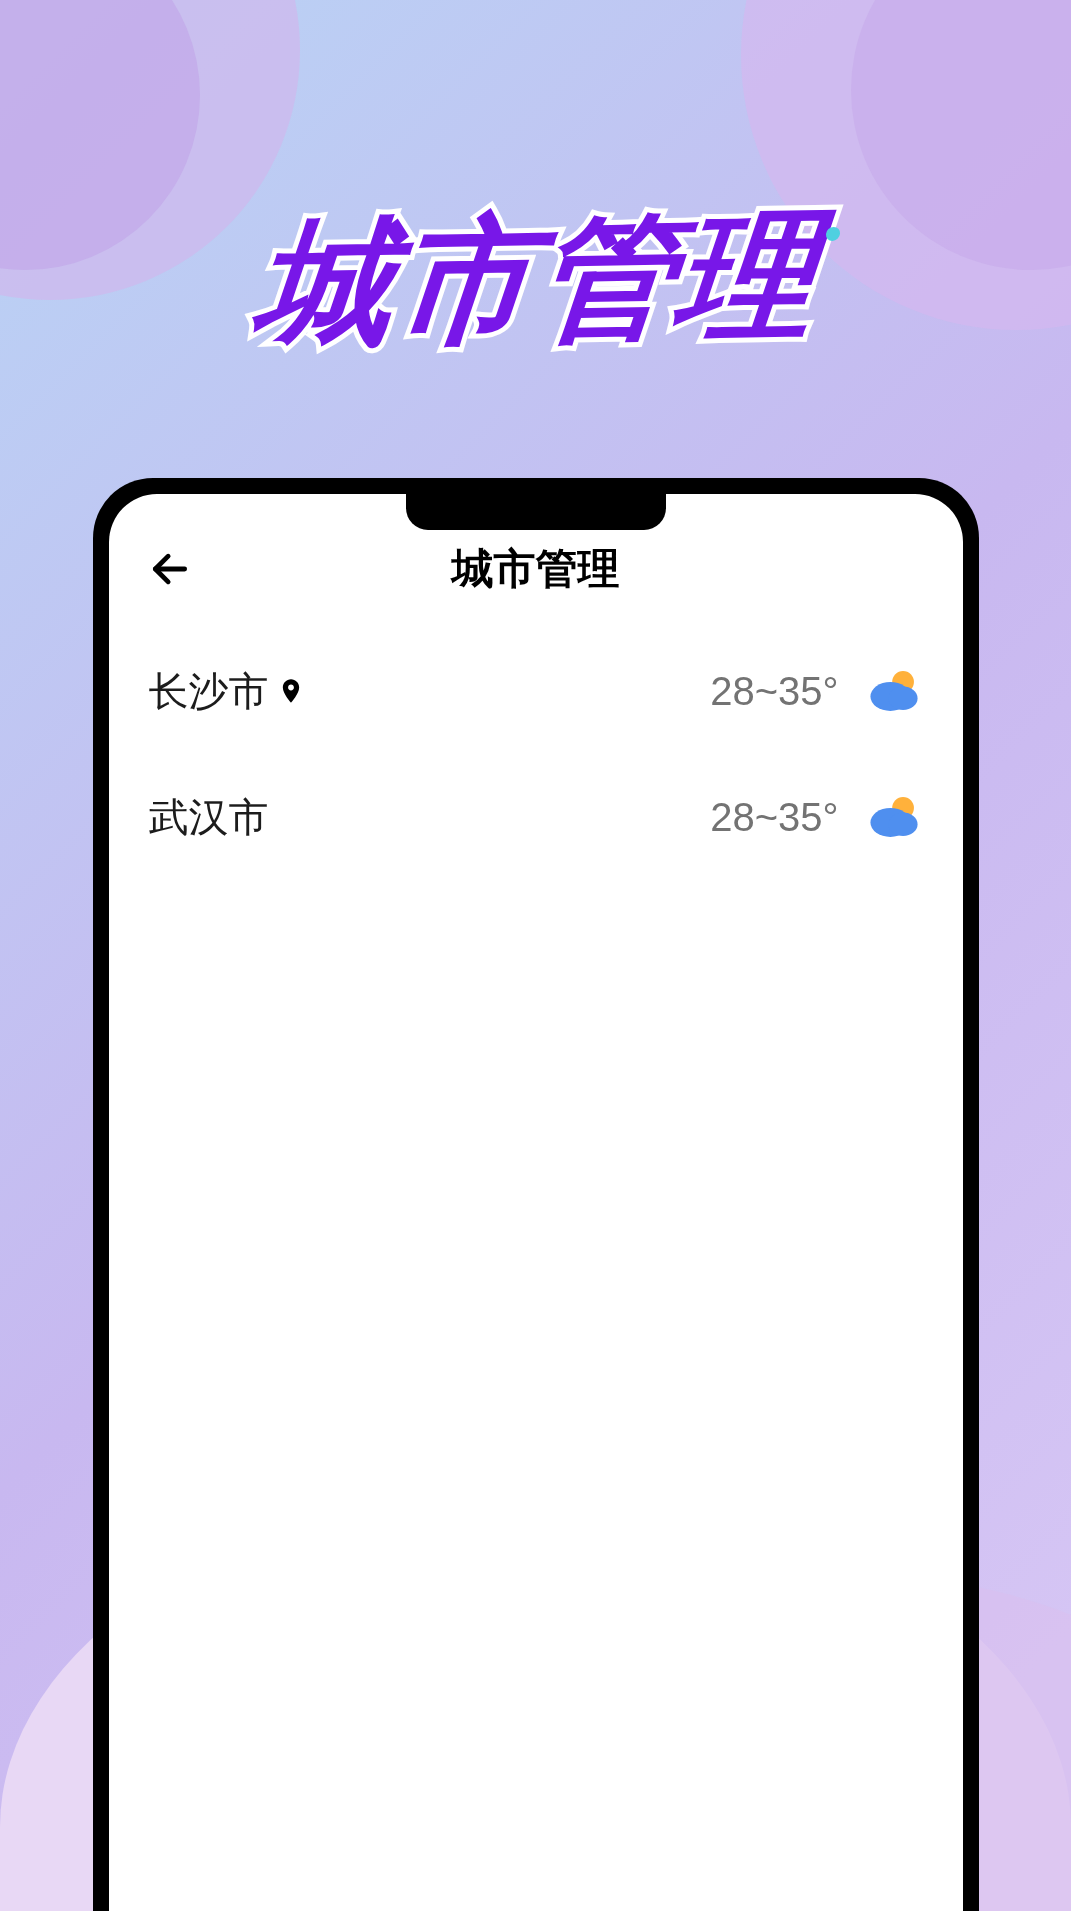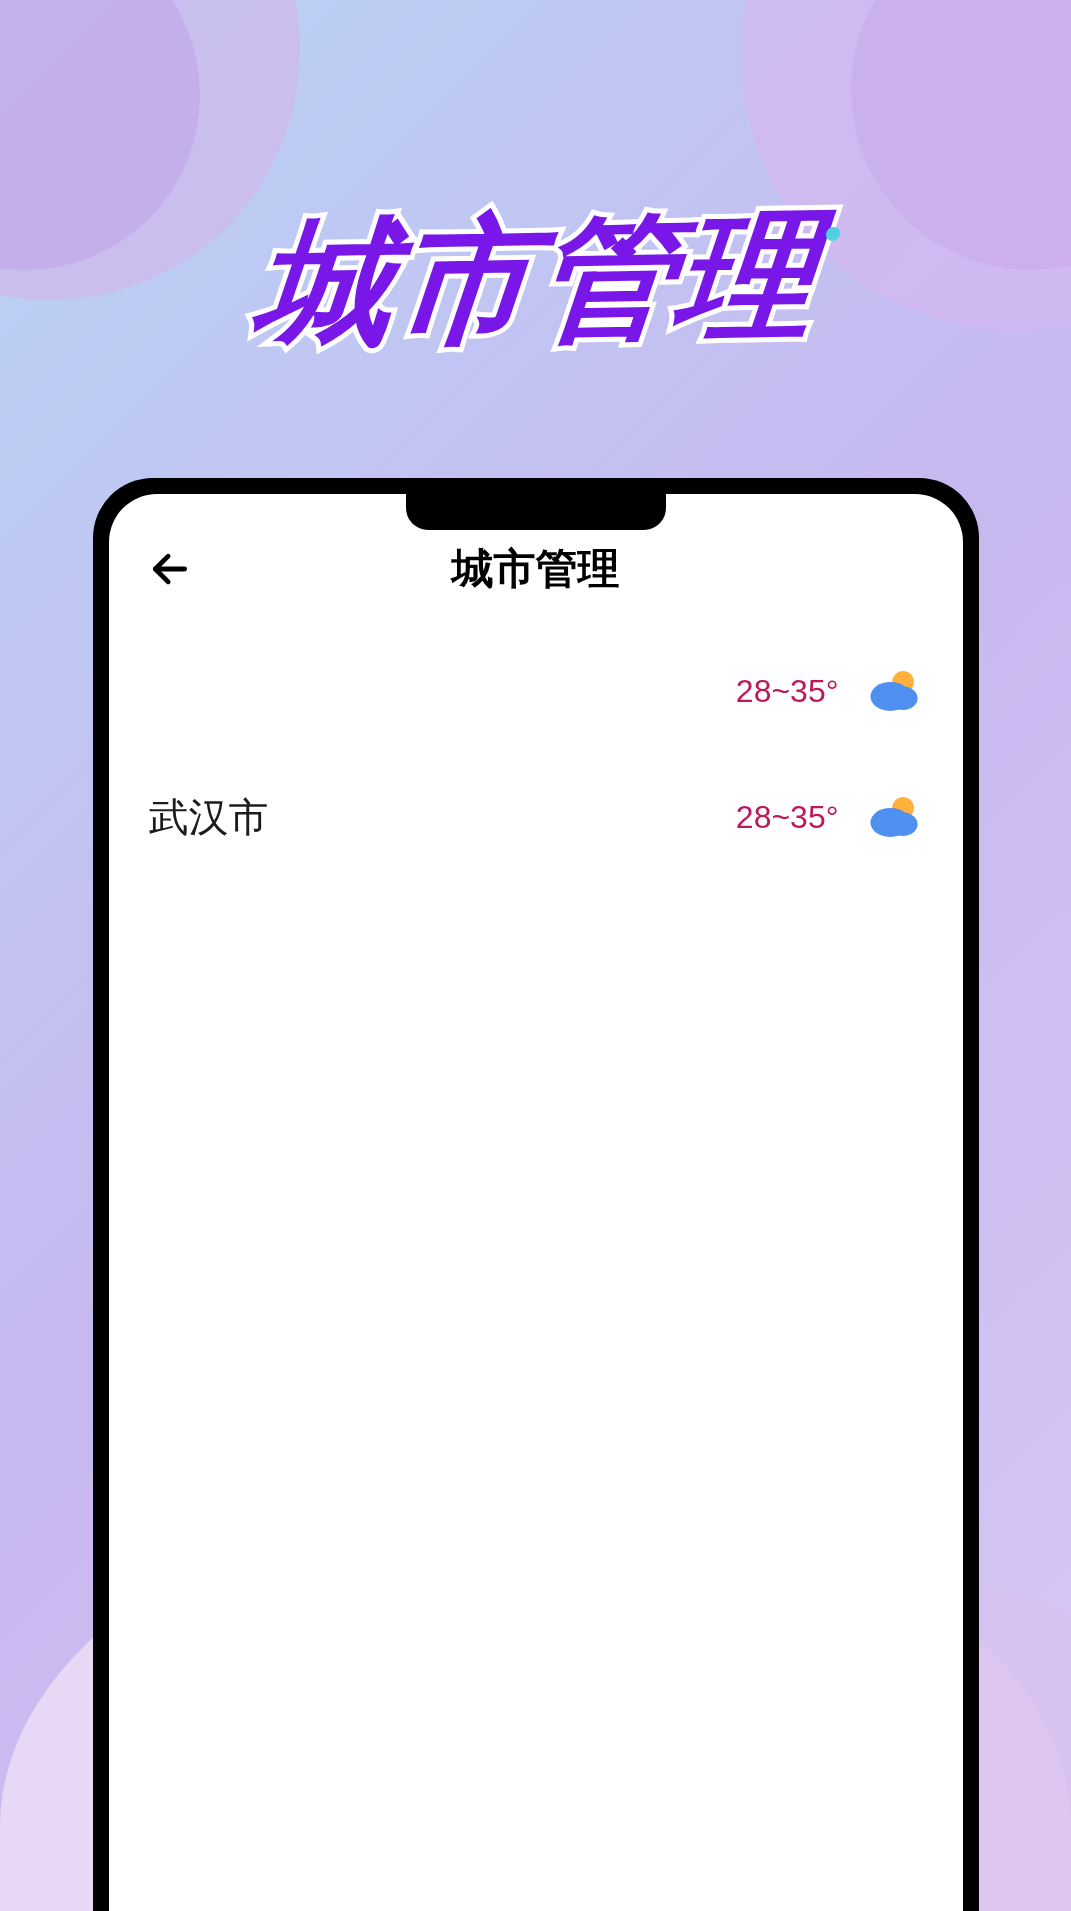--- a/index.html
+++ b/index.html
@@ -163,22 +163,22 @@
       color: #1c1c1c;
       display: flex;
       align-items: center;
       gap: 8px;
     }
     .loc-pin {
       display: inline-flex;
     }
     .spacer { flex: 1; }
     .temp-range {
-      font-size: 32px;
-      color: #be185d;
+      font-size: 40px;
+      color: #737373;
       margin-right: 26px;
     }
     .weather-icon {
       width: 58px;
       height: 58px;
     }
   </style>
 </head>
 <body>
 
@@ -203,20 +203,28 @@
           <line x1="20" y1="12" x2="4" y2="12"></line>
           <polyline points="11 5 4 12 11 19"></polyline>
         </svg>
       </div>
       <div class="screen-title">城市管理</div>
     </div>
 
     <div class="city-list">
 
       <div class="city-row">
+        <div class="city-name">
+          <span>长沙市</span>
+          <span class="loc-pin">
+            <svg width="28" height="28" viewBox="0 0 24 24" fill="#000">
+              <path d="M12 2C8.13 2 5 5.13 5 9c0 5.25 7 13 7 13s7-7.75 7-13c0-3.87-3.13-7-7-7zm0 9.5c-1.38 0-2.5-1.12-2.5-2.5S10.62 6.5 12 6.5s2.5 1.12 2.5 2.5S13.38 11.5 12 11.5z"></path>
+            </svg>
+          </span>
+        </div>
         <div class="spacer"></div>
         <div class="temp-range">28~35°</div>
         <span class="weather-icon">
           <svg width="58" height="58" viewBox="0 0 64 64">
             <circle cx="42" cy="22" r="12" fill="#ffb13b"></circle>
             <ellipse cx="28" cy="38" rx="22" ry="16" fill="#4f8fef"></ellipse>
             <ellipse cx="42" cy="40" rx="16" ry="13" fill="#4f8fef"></ellipse>
           </svg>
         </span>
       </div>

